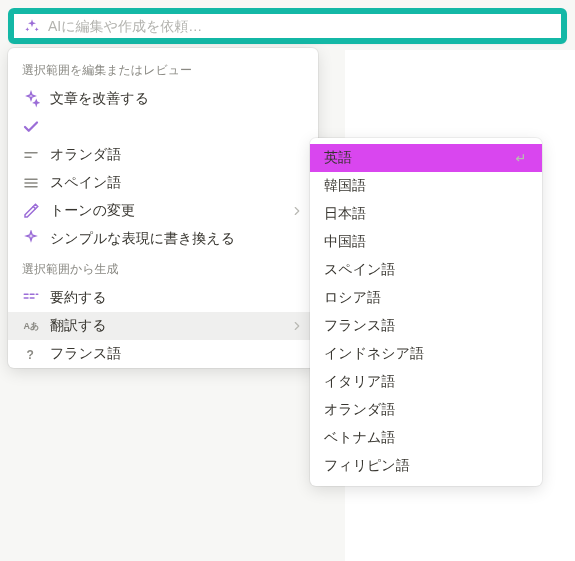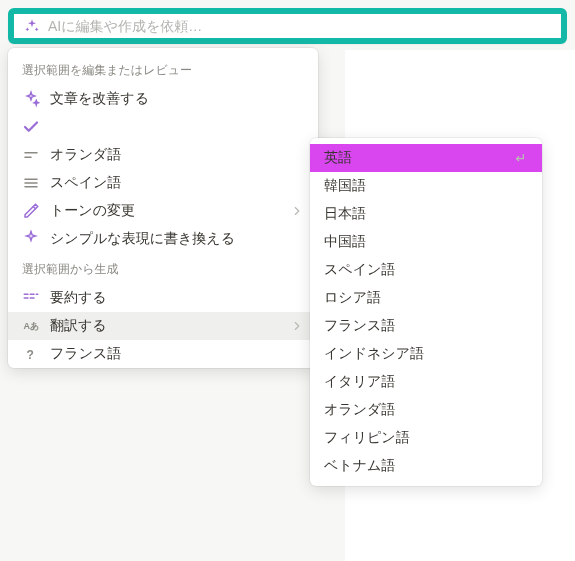--- a/index.html
+++ b/index.html
@@ -268,18 +268,18 @@
     <div class="sub-item">
       <span class="sub-label">インドネシア語</span>
     </div>
     <div class="sub-item">
       <span class="sub-label">イタリア語</span>
     </div>
     <div class="sub-item">
       <span class="sub-label">オランダ語</span>
     </div>
     <div class="sub-item">
+      <span class="sub-label">ベトナム語</span>
+    </div>
+    <div class="sub-item">
       <span class="sub-label">フィリピン語</span>
     </div>
-    <div class="sub-item">
-      <span class="sub-label">ベトナム語</span>
-    </div>
   </div>
 
 </body></html>

